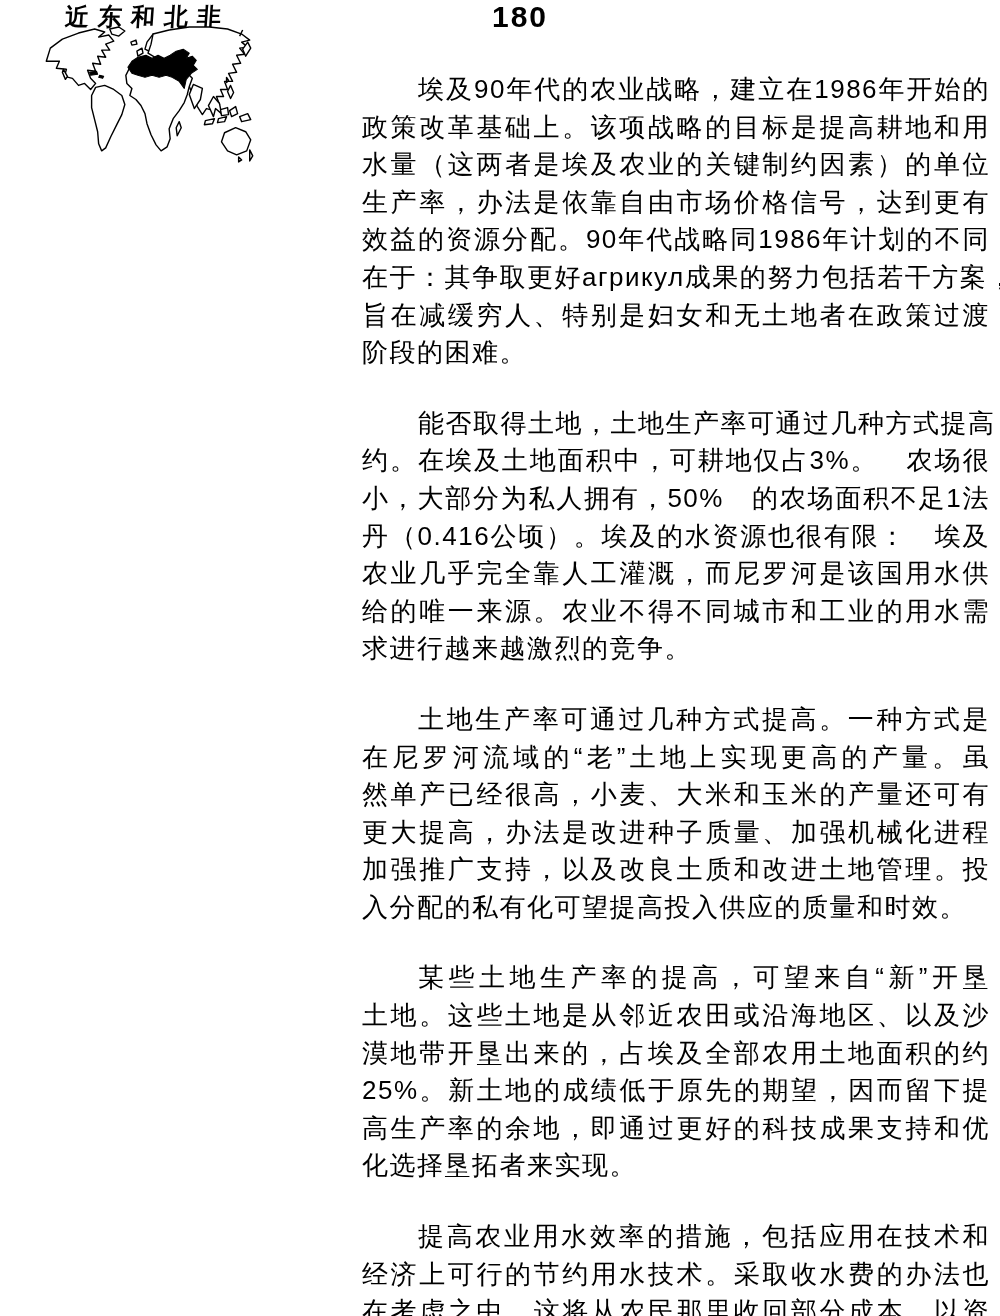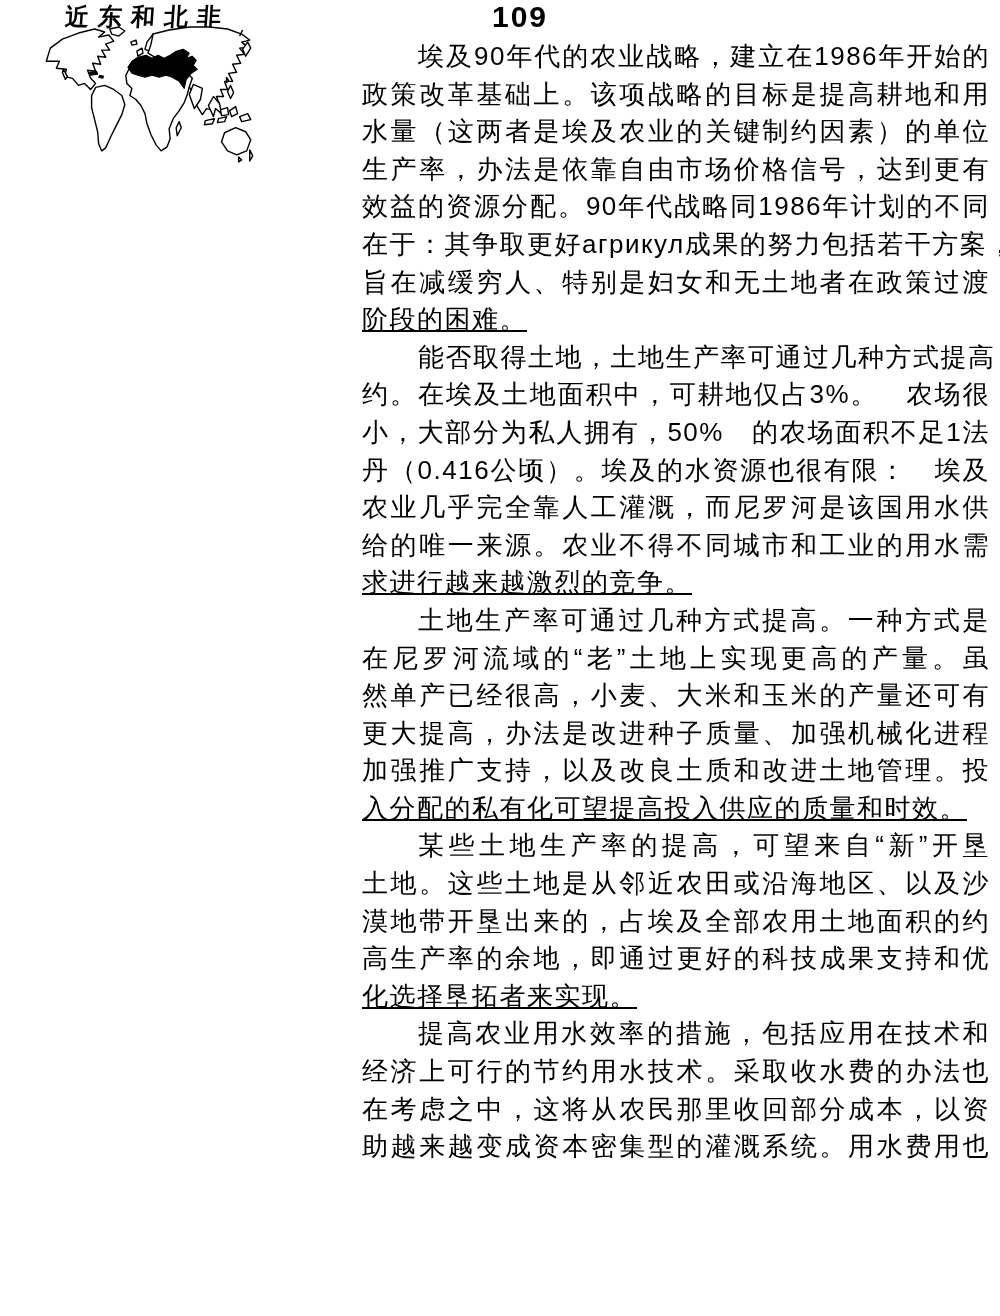--- a/index.html
+++ b/index.html
@@ -50,22 +50,22 @@
     height: 37.6px;
     line-height: 37.6px;
     font-size: 26px;
     letter-spacing: 1.5px;
     white-space: nowrap;
     text-align: justify;
     text-align-last: justify;
     text-justify: inter-character;
     overflow: visible;
   }
-  .line.indent { text-indent: 56px; }
-  .line.end { text-align-last: left; text-decoration: underline; }
+  .line.indent { text-indent: 56px; margin-top: 33px; }
+  .line.end { text-align-last: left; }
 </style>
 </head>
 <body>
 
 <div class="page">
 
   <div class="region-title">近东和北非</div>
 
   <svg class="map" viewBox="0 0 210 142" xmlns="http://www.w3.org/2000/svg">
     <g fill="#ffffff" stroke="#000000" stroke-width="1.4" stroke-linejoin="round">
@@ -110,21 +110,21 @@
     </g>
     <g fill="#000000" stroke="#000000" stroke-width="1" stroke-linejoin="round">
 
       <path d="M47,46 L54,45 L55,48 L48,49 Z"></path>
       <path d="M57,49 L61,50 L60,52 L56,51 Z"></path>
 
       <path d="M85,41 L89,35 L95,31 L103,29 L109,32 L115,29 L121,32 L127,29 L133,25 L140,23 L146,27 L143,32 L149,30 L153,34 L150,39 L154,43 L148,47 L143,53 L141,62 L136,55 L129,51 L123,49 L116,51 L109,49 L102,51 L95,49 L89,47 Z"></path>
     </g>
   </svg>
 
-  <div class="page-number">109</div>
+  <div class="page-number">180</div>
 
   <div class="text-column" id="body-text">
       <div class="line indent">埃及90年代的农业战略，建立在1986年开始的</div>
       <div class="line">政策改革基础上。该项战略的目标是提高耕地和用</div>
       <div class="line">水量（这两者是埃及农业的关键制约因素）的单位</div>
       <div class="line">生产率，办法是依靠自由市场价格信号，达到更有</div>
       <div class="line">效益的资源分配。90年代战略同1986年计划的不同</div>
       <div class="line">在于：其争取更好агрикул成果的努力包括若干方案，</div>
       <div class="line">旨在减缓穷人、特别是妇女和无土地者在政策过渡</div>
       <div class="line end">阶段的困难。</div>
@@ -137,20 +137,21 @@
       <div class="line end">求进行越来越激烈的竞争。</div>
       <div class="line indent">土地生产率可通过几种方式提高。一种方式是</div>
       <div class="line">在尼罗河流域的“老”土地上实现更高的产量。虽</div>
       <div class="line">然单产已经很高，小麦、大米和玉米的产量还可有</div>
       <div class="line">更大提高，办法是改进种子质量、加强机械化进程</div>
       <div class="line">加强推广支持，以及改良土质和改进土地管理。投</div>
       <div class="line end">入分配的私有化可望提高投入供应的质量和时效。</div>
       <div class="line indent">某些土地生产率的提高，可望来自“新”开垦</div>
       <div class="line">土地。这些土地是从邻近农田或沿海地区、以及沙</div>
       <div class="line">漠地带开垦出来的，占埃及全部农用土地面积的约</div>
+      <div class="line">25%。新土地的成绩低于原先的期望，因而留下提</div>
       <div class="line">高生产率的余地，即通过更好的科技成果支持和优</div>
       <div class="line end">化选择垦拓者来实现。</div>
       <div class="line indent">提高农业用水效率的措施，包括应用在技术和</div>
       <div class="line">经济上可行的节约用水技术。采取收水费的办法也</div>
       <div class="line">在考虑之中，这将从农民那里收回部分成本，以资</div>
       <div class="line">助越来越变成资本密集型的灌溉系统。用水费用也</div>
     </div>
 
 </div>
 

